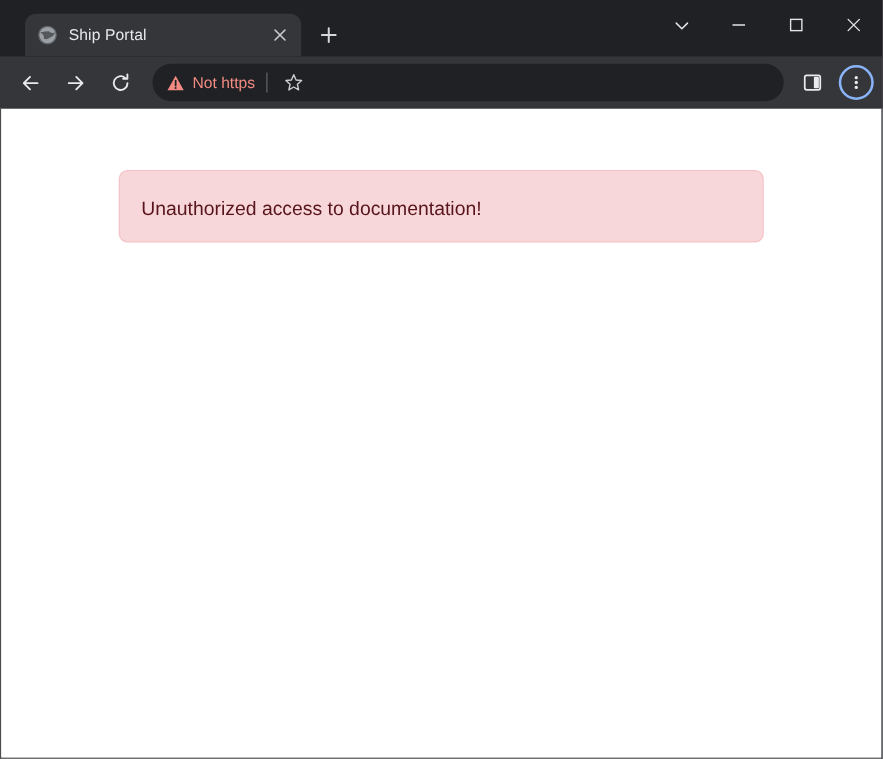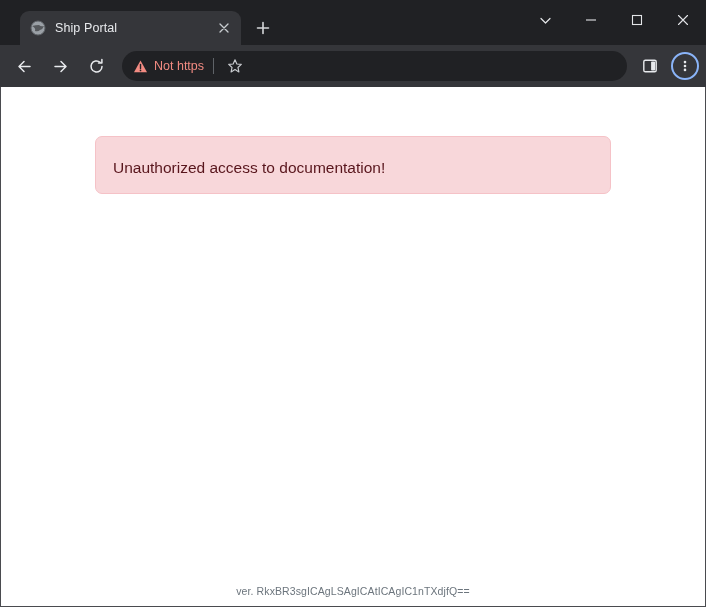--- a/index.html
+++ b/index.html
@@ -416,17 +416,16 @@
 
   <div class="page-area">
     <div class="page-body">
 
       <div class="alert-danger">
         <span>Unauthorized access to documentation!</span>
       </div>
 
       <div class="spacer"></div>
 
-      <div class="version-line">ver. RkxBR3sgICAgLSAgICAtICAgIC1nTXdjfQ==</div>
     </div>
   </div>
 
 </div>
 
 </body></html>

